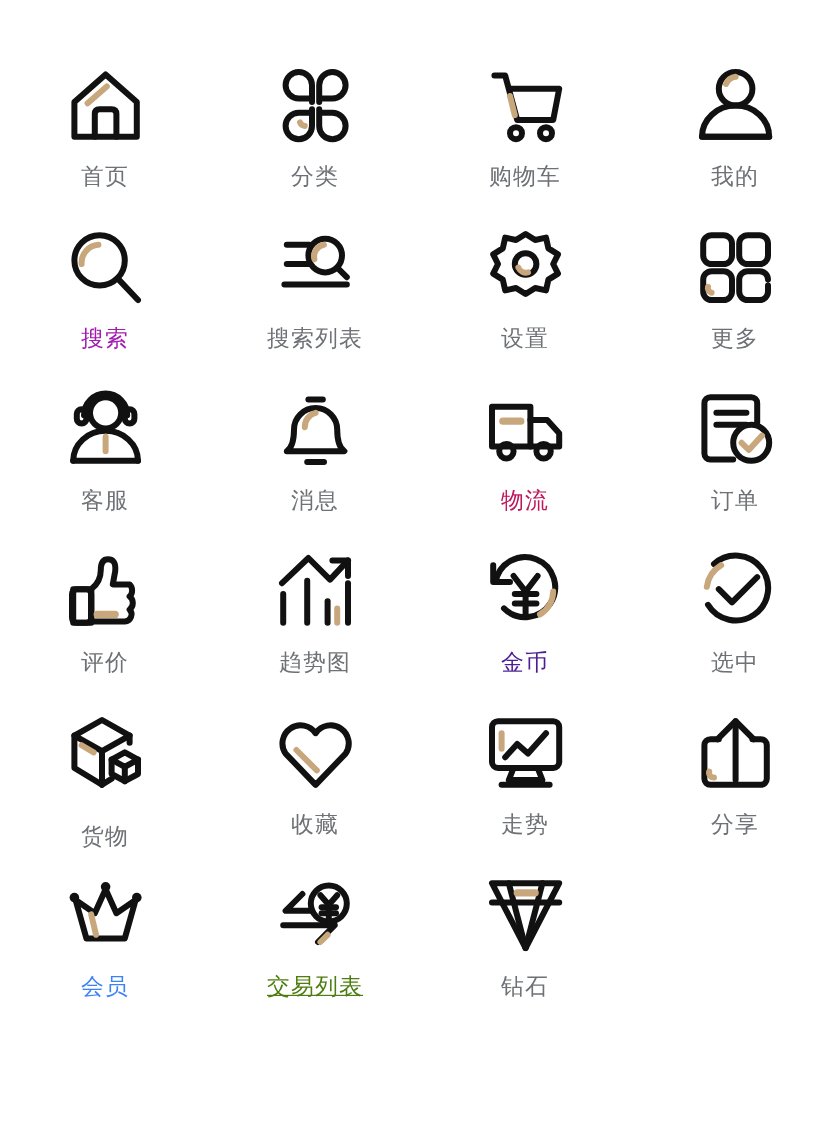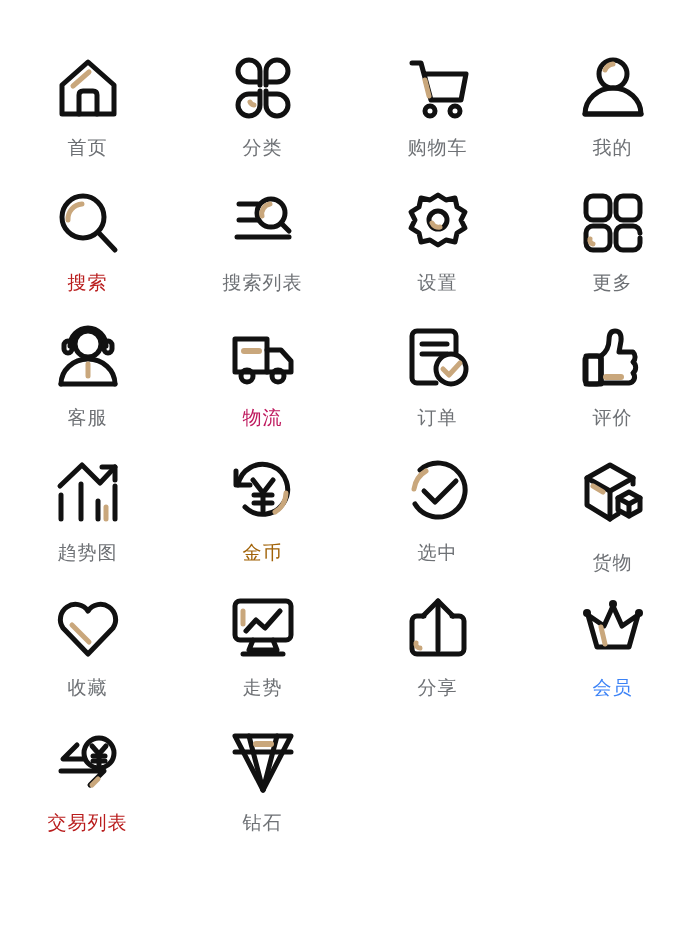--- a/index.html
+++ b/index.html
@@ -134,21 +134,21 @@
   </div>
 
   <div class="icon-cell">
     <div class="icon-glyph">
       <svg viewBox="0 0 72 72">
         <circle class="ink" cx="31" cy="30" r="21" style="stroke: rgb(17, 17, 17);"></circle>
         <line class="ink" x1="46" y1="45" x2="63" y2="63" style="stroke: rgb(17, 17, 17);"></line>
         <path class="accent" d="M16 33 A15 15 0 0 1 30 17" style="stroke: rgb(201, 167, 124);"></path>
       </svg>
     </div>
-    <div class="icon-label" style="color: #b91c1c;">搜索</div>
+    <div class="icon-label" style="color: #a21caf;">搜索</div>
   </div>
 
   <div class="icon-cell">
     <div class="icon-glyph">
       <svg viewBox="0 0 72 72">
         <line class="ink" x1="12" y1="17" x2="31" y2="17" style="stroke: rgb(17, 17, 17);"></line>
         <line class="ink" x1="12" y1="33" x2="31" y2="33" style="stroke: rgb(17, 17, 17);"></line>
         <line class="ink" x1="10" y1="50" x2="62" y2="50" style="stroke: rgb(17, 17, 17);"></line>
         <circle class="ink" cx="44" cy="26" r="14" style="stroke: rgb(17, 17, 17);"></circle>
         <line class="ink" x1="54" y1="36" x2="62" y2="44" style="stroke: rgb(17, 17, 17);"></line>
@@ -192,20 +192,31 @@
         <rect class="ink" x="12" y="19" width="8" height="12" rx="4" style="stroke: rgb(17, 17, 17);"></rect>
         <rect class="ink" x="52" y="19" width="8" height="12" rx="4" style="stroke: rgb(17, 17, 17);"></rect>
         <path class="ink" d="M9 62 A27 25 0 0 1 63 62" style="stroke: rgb(17, 17, 17);"></path>
         <line class="ink" x1="9" y1="62" x2="63" y2="62" style="stroke: rgb(17, 17, 17);"></line>
         <line class="accent" x1="36" y1="42" x2="36" y2="54" style="stroke: rgb(201, 167, 124);"></line>
       </svg>
     </div>
     <div class="icon-label" style="color: rgb(110, 113, 117);">客服</div>
   </div>
 
+  <div class="icon-cell">
+    <div class="icon-glyph">
+      <svg viewBox="0 0 72 72">
+        <line class="ink" x1="30" y1="11" x2="42" y2="11" style="stroke: rgb(17, 17, 17);"></line>
+        <path class="ink" d="M12 54 Q18 50 18 36 A18 18 0 0 1 54 36 Q54 50 60 54 Z" style="stroke: rgb(17, 17, 17);"></path>
+        <line class="ink" x1="29" y1="63" x2="43" y2="63" style="stroke: rgb(17, 17, 17);"></line>
+        <path class="accent" d="M27 34 A12 12 0 0 1 36 22" style="stroke: rgb(201, 167, 124);"></path>
+      </svg>
+    </div>
+    <div class="icon-label" style="color: rgb(110, 113, 117);">消息</div>
+  </div>
 
   <div class="icon-cell">
     <div class="icon-glyph">
       <svg viewBox="0 0 72 72">
         <path class="ink" d="M8 17 L40 17 L40 50 L8 50 Z" style="stroke: rgb(17, 17, 17);"></path>
         <path class="ink" d="M40 28 L54 28 L64 39 L64 50 L40 50" style="stroke: rgb(17, 17, 17);"></path>
         <circle class="ink" cx="20" cy="54" r="6" style="stroke: rgb(17, 17, 17);"></circle>
         <circle class="ink" cx="51" cy="54" r="6" style="stroke: rgb(17, 17, 17);"></circle>
         <line class="accent-thick" x1="17" y1="29" x2="32" y2="29" style="stroke: rgb(201, 167, 124);"></line>
       </svg>
@@ -258,21 +269,21 @@
       <svg viewBox="0 0 72 72">
         <path class="ink" d="M11 28 A25 25 0 1 1 18 50" style="stroke: rgb(17, 17, 17);"></path>
         <polyline class="ink" points="9,14 9,28 23,28" style="stroke: rgb(17, 17, 17);"></polyline>
         <polyline class="ink" points="26,23 36,36 46,23" style="stroke: rgb(17, 17, 17);"></polyline>
         <line class="ink" x1="27" y1="38" x2="45" y2="38" style="stroke: rgb(17, 17, 17);"></line>
         <line class="ink" x1="27" y1="46" x2="45" y2="46" style="stroke: rgb(17, 17, 17);"></line>
         <line class="ink" x1="36" y1="36" x2="36" y2="54" style="stroke: rgb(17, 17, 17);"></line>
         <path class="accent" d="M59 36 A23 23 0 0 1 48 55" style="stroke: rgb(201, 167, 124);"></path>
       </svg>
     </div>
-    <div class="icon-label" style="color: #a16207;">金币</div>
+    <div class="icon-label" style="color: #4c1d95;">金币</div>
   </div>
 
   <div class="icon-cell">
     <div class="icon-glyph">
       <svg viewBox="0 0 72 72">
         <path class="ink" d="M18 13 A27 27 0 1 1 13 47" style="stroke: rgb(17, 17, 17);"></path>
         <polyline class="ink" points="22,34 33,45 54,24" style="stroke: rgb(17, 17, 17);"></polyline>
         <path class="accent" d="M12 32 A25 25 0 0 1 24 14" style="stroke: rgb(201, 167, 124);"></path>
       </svg>
     </div>
@@ -350,21 +361,21 @@
         <polyline class="ink" points="25,18 11,32 33,32" style="stroke: rgb(17, 17, 17);"></polyline>
         <polyline class="ink" points="9,44 52,44 38,58" style="stroke: rgb(17, 17, 17);"></polyline>
         <circle class="ink" cx="47" cy="26" r="15" style="stroke: rgb(17, 17, 17);"></circle>
         <polyline class="ink" points="40,19 47,27 54,19" style="stroke: rgb(17, 17, 17);"></polyline>
         <line class="ink" x1="41" y1="29" x2="53" y2="29" style="stroke: rgb(17, 17, 17);"></line>
         <line class="ink" x1="41" y1="34" x2="53" y2="34" style="stroke: rgb(17, 17, 17);"></line>
         <line class="ink" x1="47" y1="27" x2="47" y2="39" style="stroke: rgb(17, 17, 17);"></line>
         <line class="accent" x1="40" y1="58" x2="46" y2="52" style="stroke: rgb(201, 167, 124);"></line>
       </svg>
     </div>
-    <div class="icon-label" style="color: #b91c1c;">交易列表</div>
+    <div class="icon-label" style="color: #4d7c0f; text-decoration: underline;">交易列表</div>
   </div>
 
   <div class="icon-cell">
     <div class="icon-glyph">
       <svg viewBox="0 0 72 72">
         <polygon class="ink" points="36,9 64,9 36,63 8,9" style="stroke: rgb(17, 17, 17);"></polygon>
         <line class="ink" x1="8" y1="25" x2="64" y2="25" style="stroke: rgb(17, 17, 17);"></line>
         <line class="ink" x1="22" y1="9" x2="36" y2="63" style="stroke: rgb(17, 17, 17);"></line>
         <line class="ink" x1="50" y1="9" x2="36" y2="63" style="stroke: rgb(17, 17, 17);"></line>
         <line class="accent-thick" x1="29" y1="17" x2="44" y2="17" style="stroke: rgb(201, 167, 124);"></line>

